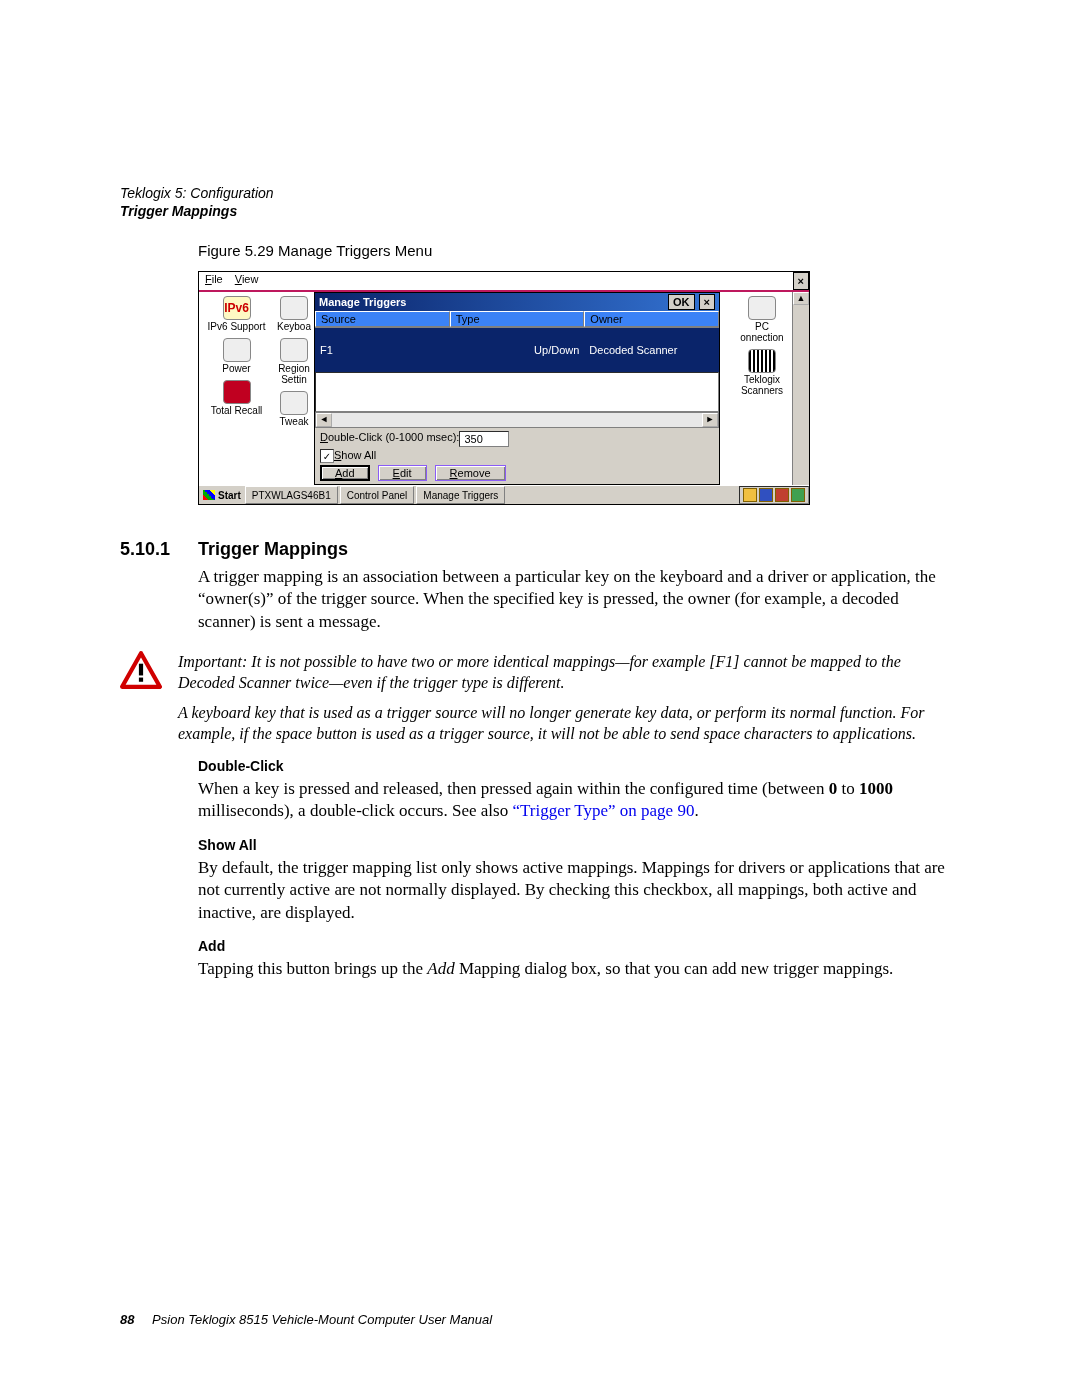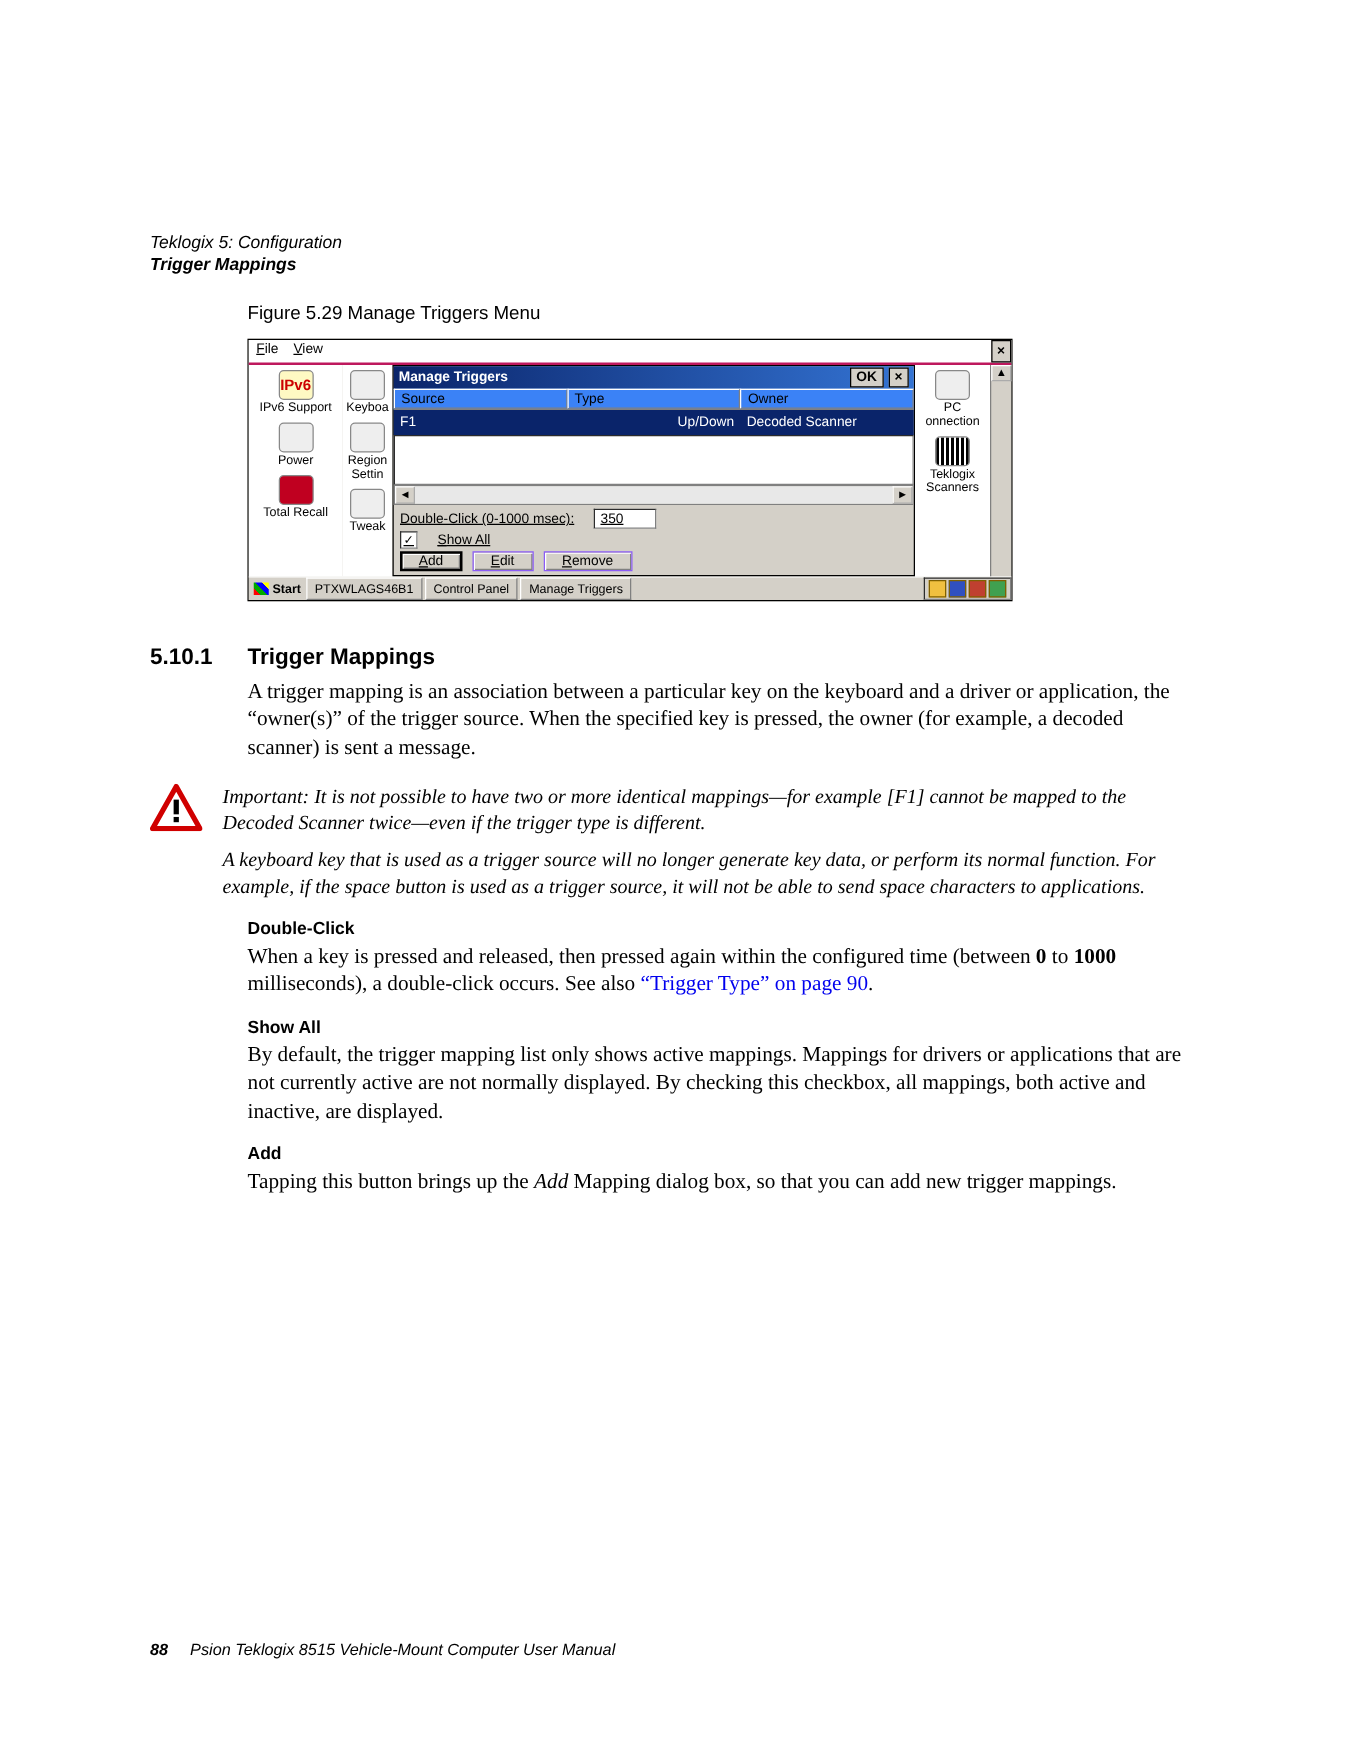--- a/index.html
+++ b/index.html
@@ -120,21 +120,21 @@
     border-bottom-color: #808080;
     padding: 1px 5px;
     flex: 1;
   }
   .list-row {
     display: flex;
     background: #0a246a;
     color: #fff;
   }
   .list-row > div {
-    padding: 4px 5px;
+    padding: 16px 5px;
     flex: 1;
   }
   .list-blank {
     background: #fff;
     height: 38px;
     border: 1px inset #808080;
   }
   .scrollbar-h {
     display: flex;
     background: #d4d0c8;
@@ -148,24 +148,22 @@
     text-align: center;
     font-size: 9px;
     line-height: 11px;
   }
   .sb-track { flex: 1; background: #e8e8e8; }
   .dlg-bottom {
     padding: 3px 5px;
   }
   .dbl-row {
     display: flex;
-    align-items: center;
-    gap: 16px;
+    gap: 0;
     margin-bottom: 2px;
-    text-decoration: underline;
   }
   .inset-input {
     background: #fff;
     border: 1px inset #808080;
     padding: 0 4px;
     width: 40px;
     height: 14px;
     font-size: 11px;
   }
   .chk {
@@ -183,20 +181,21 @@
     border: 1px solid #8b5cf6;
     box-shadow: inset 1px 1px 0 #fff, inset -1px -1px 0 #808080;
     padding: 1px 14px;
     font-size: 11px;
   }
   .win-btn.default { border: 2px solid #000; padding: 0 13px; }
   .desk-icons-right {
     width: 60px;
     background: #fff;
     padding-top: 4px;
+    padding-left: 12px;
   }
   .right-scroll {
     width: 16px;
     background: #d4d0c8;
     border-left: 1px solid #808080;
   }
   .taskbar {
     display: flex;
     align-items: stretch;
     background: #d4d0c8;

